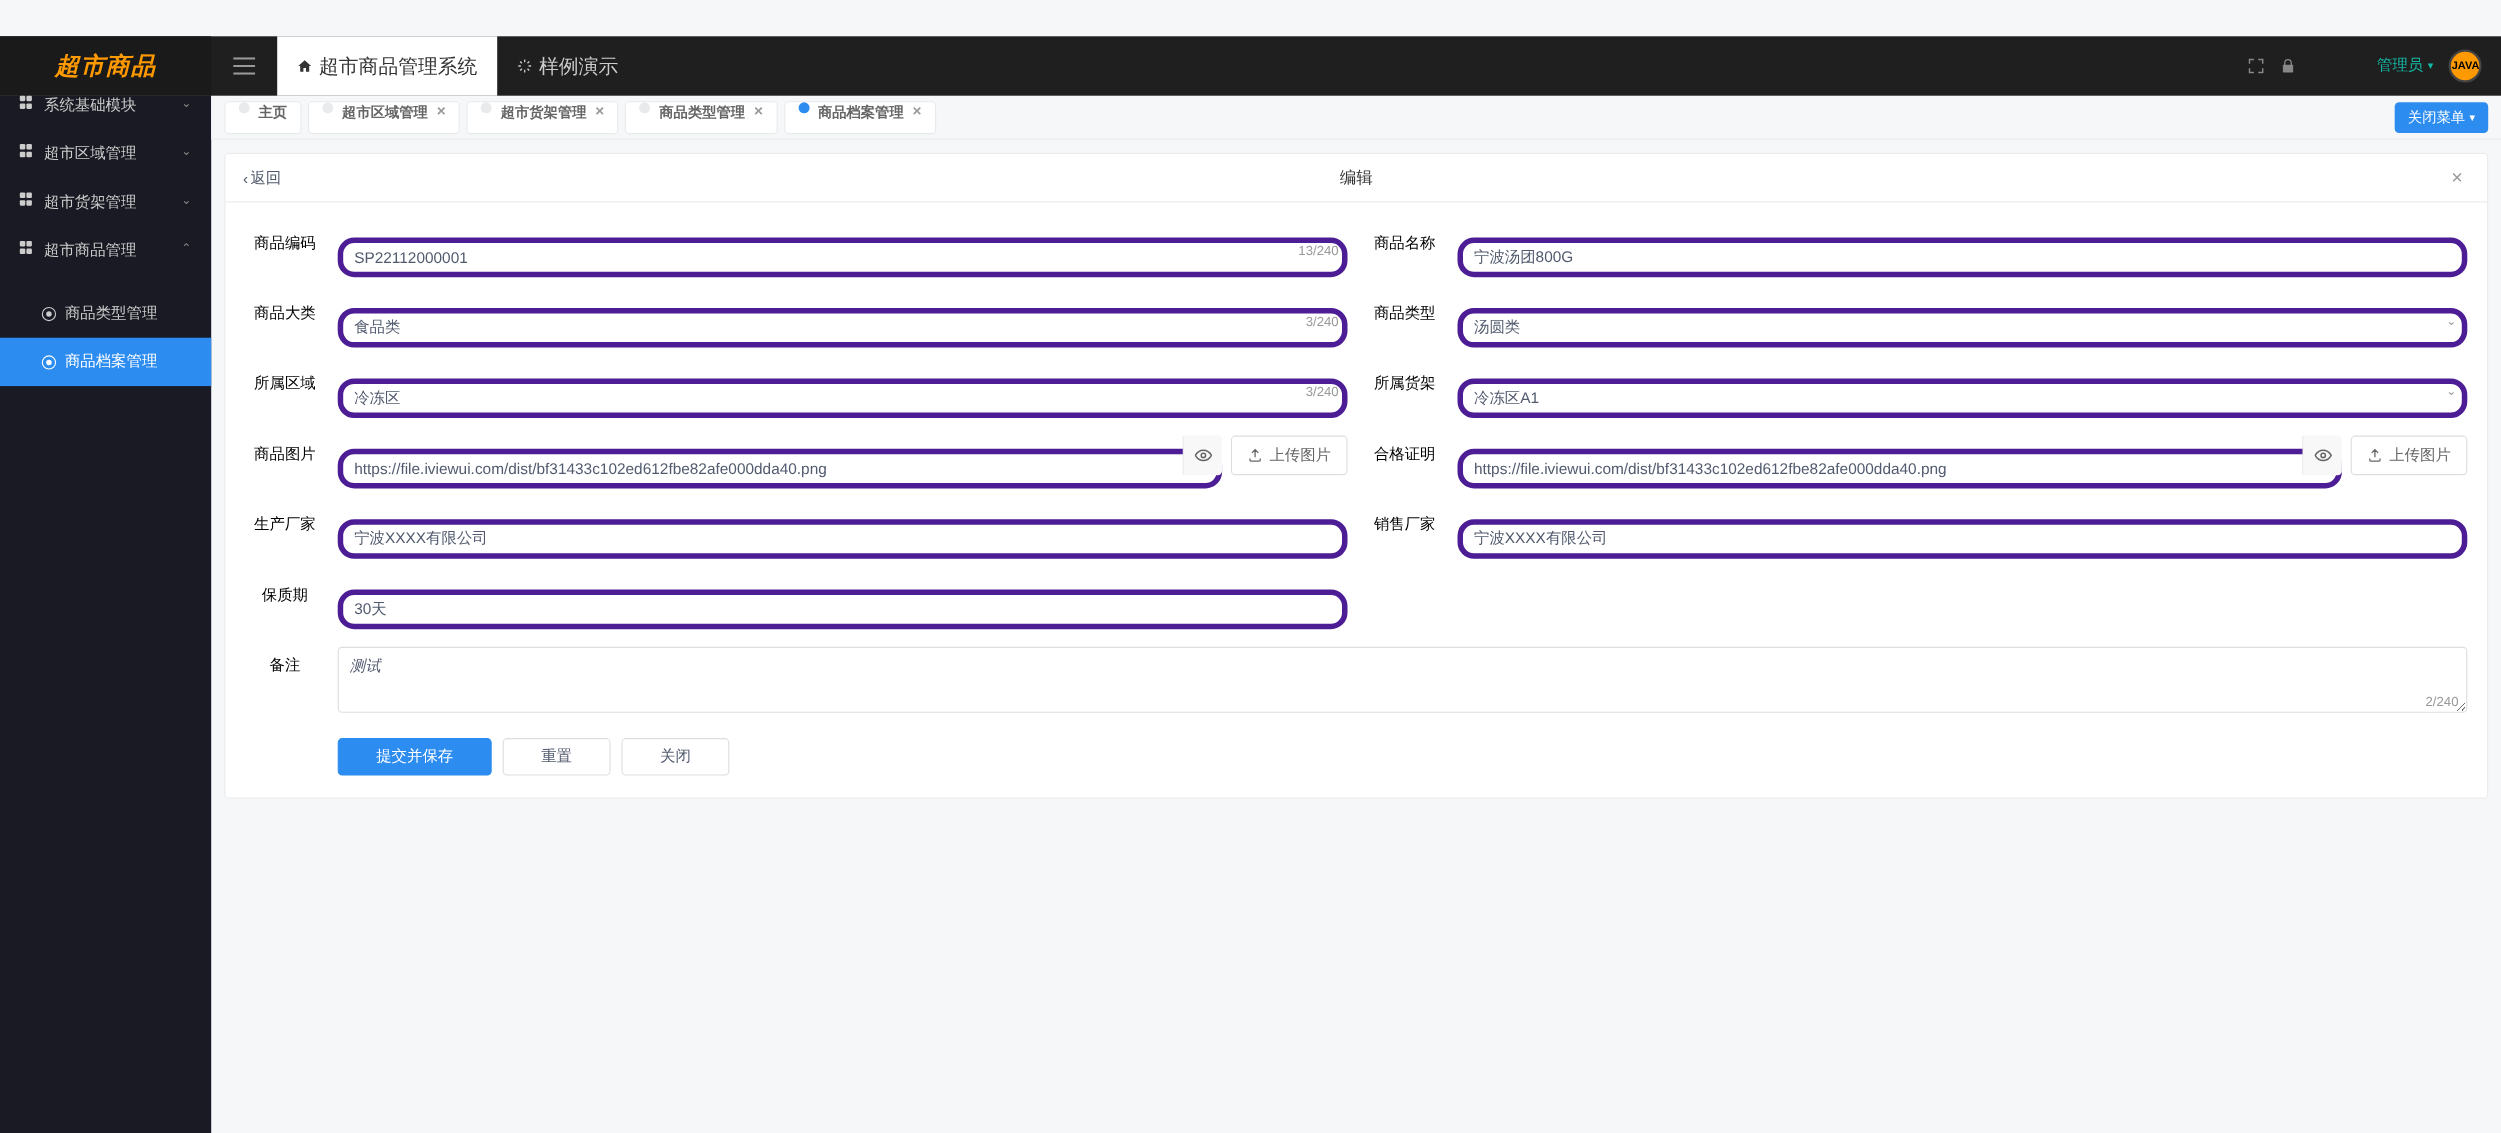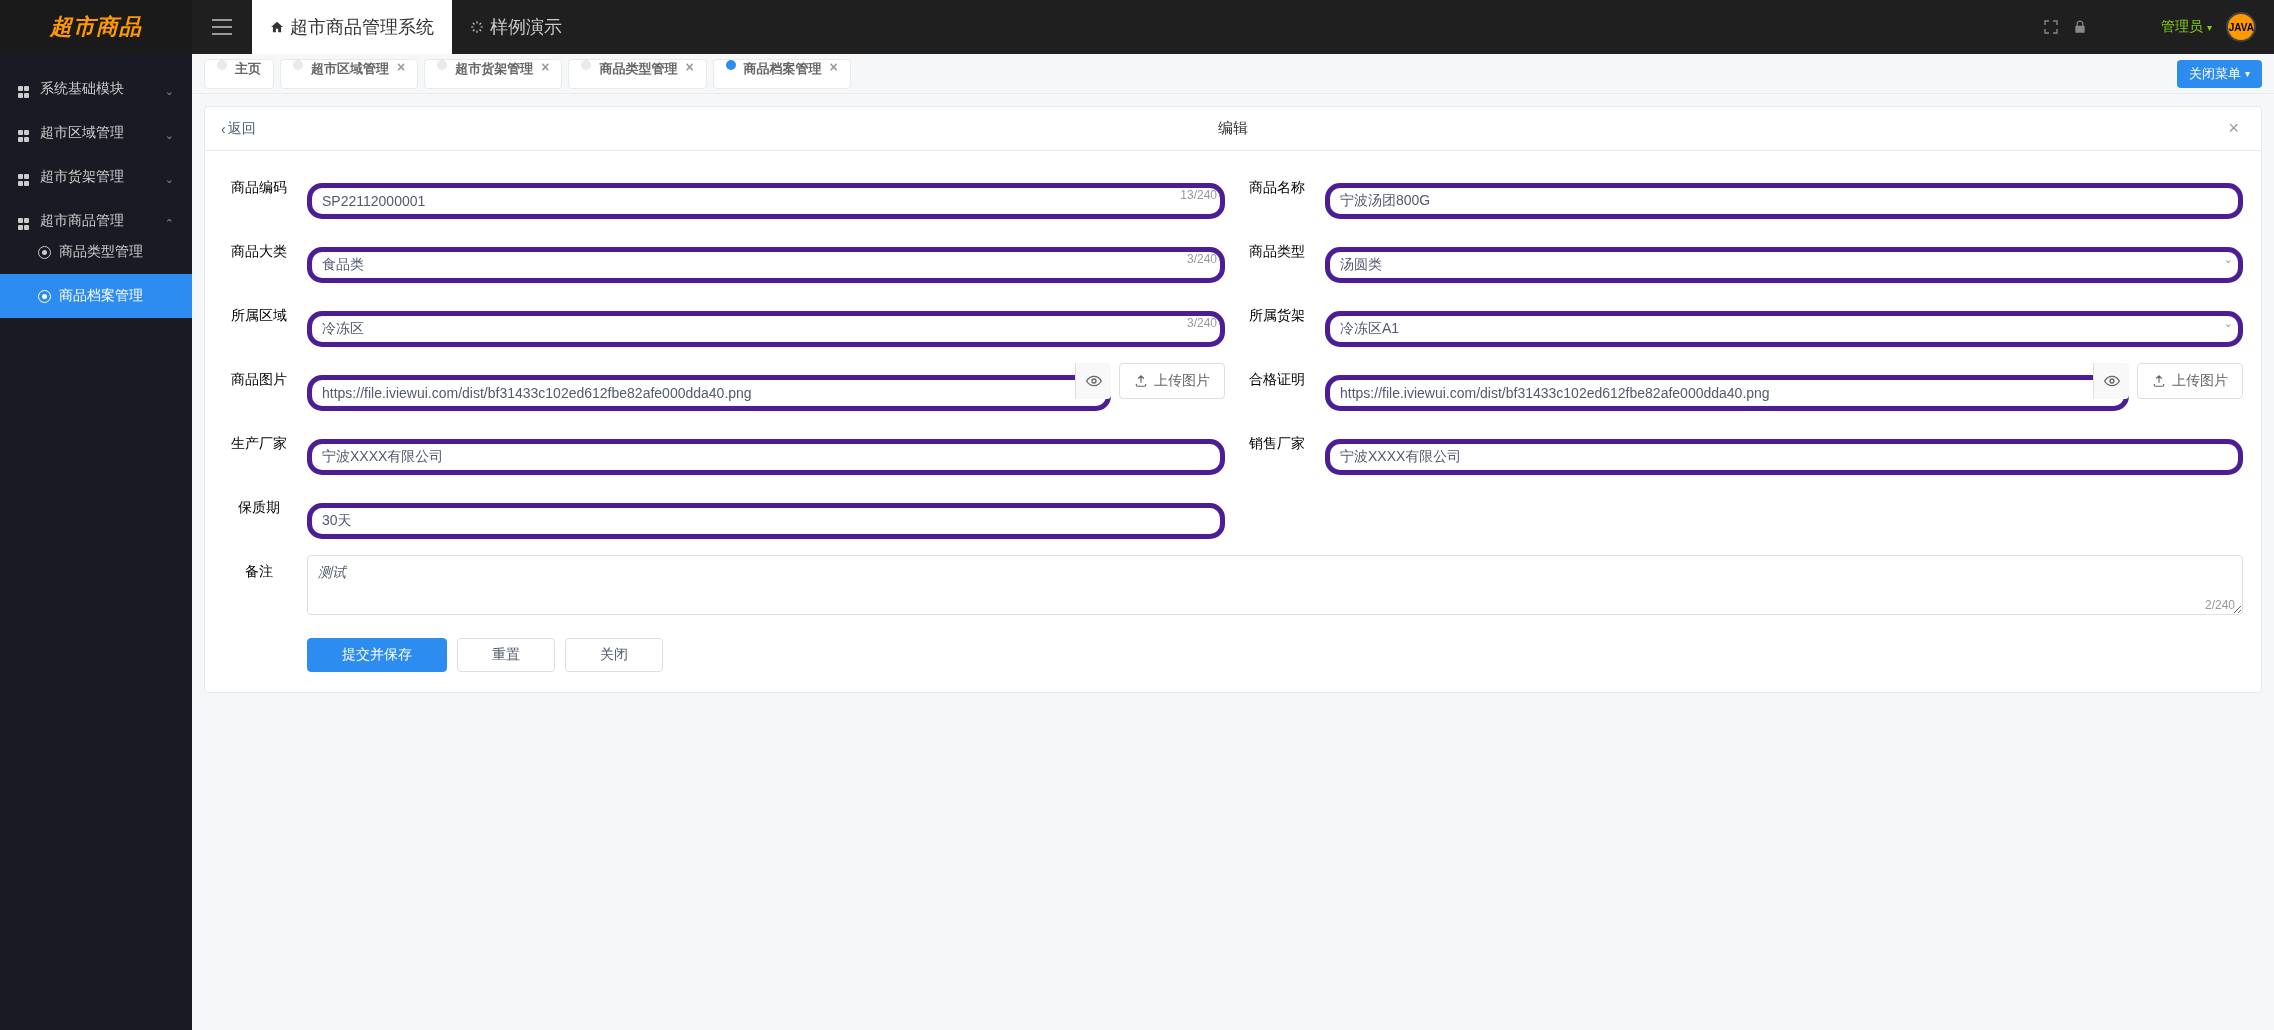--- a/index.html
+++ b/index.html
@@ -1,34 +1,34 @@
 <!DOCTYPE html>
 <html><head>
   <meta charset="utf-8">
   <style>
     * { box-sizing: border-box; margin: 0; padding: 0; }
     body { font-family: "Helvetica Neue", Arial, "PingFang SC", "Microsoft YaHei", sans-serif; font-size: 14px; color: #515a6e; background: #f5f7f9; overflow: hidden; }
     
     
-    .header { height: 54px; background: #1f1f1f; display: flex; align-items: center; position: relative; }
+    .header { height: 54px; background: #1f1f1f; display: flex; align-items: center; position: relative; margin-top: 33px; }
     .logo-area { width: 192px; height: 54px; background: #1a1a1a; display: flex; align-items: center; justify-content: center; }
     .logo-text { color: #ff9900; font-size: 22px; font-weight: bold; font-style: italic; letter-spacing: 1px; }
     .menu-toggle { width: 60px; height: 54px; display: flex; align-items: center; justify-content: center; color: #999; cursor: pointer; }
     .top-tabs { display: flex; height: 54px; }
     .top-tab { height: 54px; padding: 0 18px; display: flex; align-items: center; background: transparent; color: #ccc; cursor: pointer; font-size: 18px; gap: 6px; }
     .top-tab.active { background: #fff; color: #333; }
     .header-right { margin-left: auto; display: flex; align-items: center; gap: 14px; padding-right: 18px; }
     .header-icon { color: #888; cursor: pointer; display: flex; align-items: center; }
-    .user-label { color: #84cc16; cursor: pointer; display: flex; align-items: center; gap: 4px; margin-left: 60px; }
+    .user-label { color: #14b8a6; cursor: pointer; display: flex; align-items: center; gap: 4px; margin-left: 60px; }
     .avatar { width: 30px; height: 30px; border-radius: 50%; background: #ff9900; display: flex; align-items: center; justify-content: flex-end; color: #000; font-size: 10px; font-weight: bold; border: 2px solid #444; }
 
     
     .body-wrap { display: flex; height: calc(100vh - 54px); }
     .sidebar { width: 192px; background: #191a23; color: #eee; }
-    .nav-item { height: 44px; display: flex; align-items: flex-end; padding: 0 18px; cursor: pointer; color: #ccc; font-size: 14px; position: relative; gap: 10px; }
+    .nav-item { height: 44px; display: flex; align-items: flex-start; padding: 0 18px; cursor: pointer; color: #ccc; font-size: 14px; position: relative; gap: 10px; }
     .nav-item .chev { margin-left: auto; font-size: 11px; color: #888; }
     .nav-sub { height: 44px; display: flex; align-items: center; padding-left: 38px; cursor: pointer; color: #ccc; gap: 8px; font-size: 14px; }
     .nav-sub.active { background: #2d8cf0; color: #fff; }
     .grid-icon { display: inline-flex; flex-wrap: wrap; width: 12px; height: 12px; gap: 1px; }
     .grid-icon span { width: 5px; height: 5px; background: currentColor; border-radius: 1px; }
     .gear-icon { width: 13px; height: 13px; border: 1.5px solid currentColor; border-radius: 50%; position: relative; }
     .gear-icon::after { content: ''; position: absolute; inset: 3px; background: currentColor; border-radius: 50%; }
 
     
     .main { flex: 1; display: flex; flex-direction: column; min-width: 0; }

